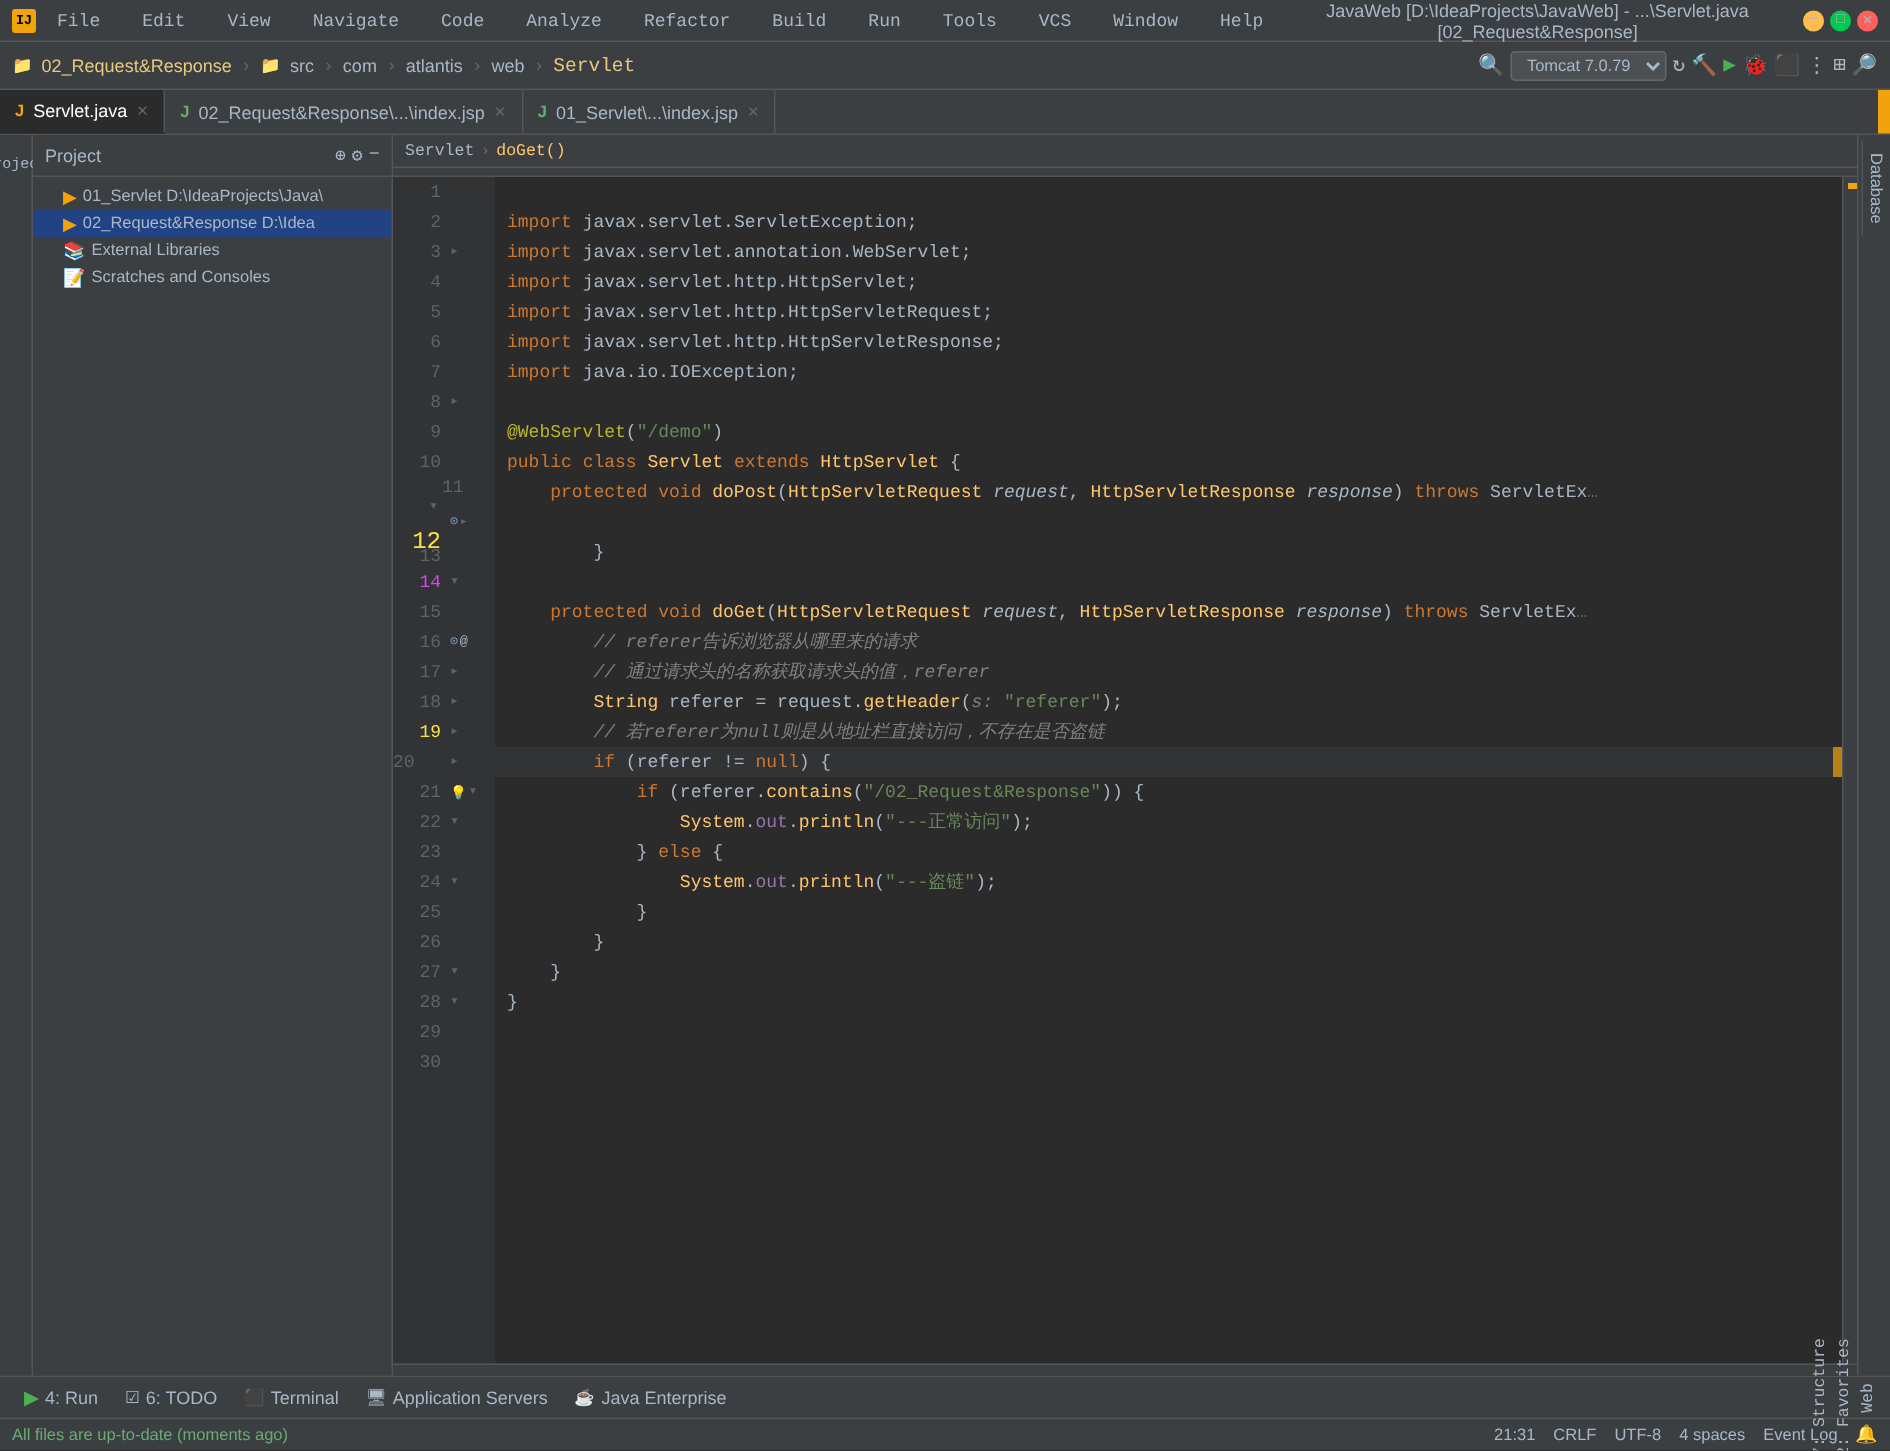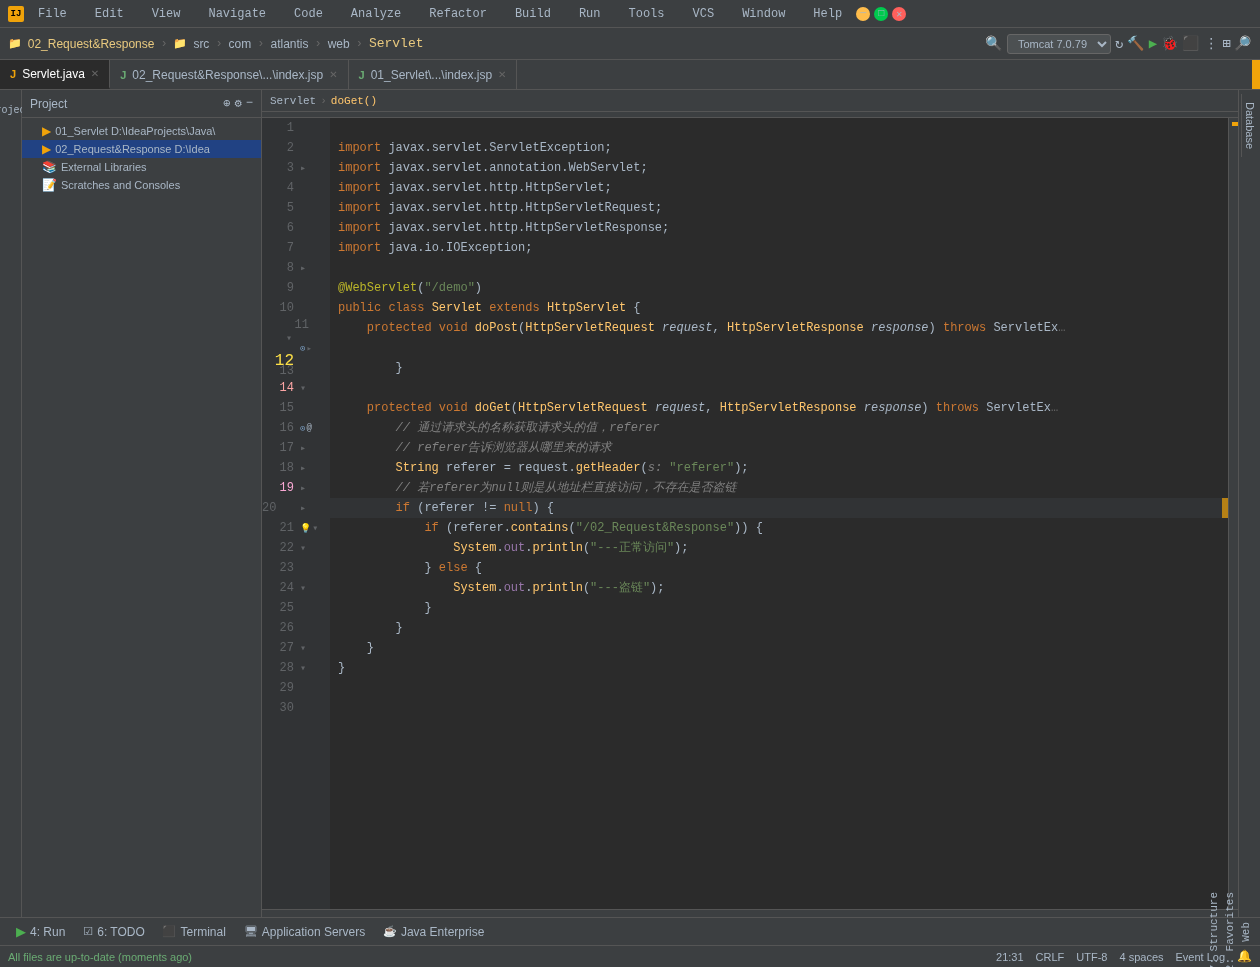--- a/index.html
+++ b/index.html
@@ -100,20 +100,21 @@
     <span class="title-bar-menu">Code</span>
     <span class="title-bar-menu">Analyze</span>
     <span class="title-bar-menu">Refactor</span>
     <span class="title-bar-menu">Build</span>
     <span class="title-bar-menu">Run</span>
     <span class="title-bar-menu">Tools</span>
     <span class="title-bar-menu">VCS</span>
     <span class="title-bar-menu">Window</span>
     <span class="title-bar-menu">Help</span>
   </div>
+  <div class="title-bar-title">JavaWeb [D:\IdeaProjects\JavaWeb] - ...\Servlet.java [02_Request&amp;Response]</div>
   <div class="title-bar-controls">
     <div class="title-bar-control tb-minimize">─</div>
     <div class="title-bar-control tb-maximize">□</div>
     <div class="title-bar-control tb-close">✕</div>
   </div>
 </div>
 
 <div class="toolbar">
   <span style="color:#4caf50;font-size:11px;">📁</span>
   <span class="breadcrumb-item" style="color:#e8c97f;">02_Request&amp;Response</span>
@@ -261,21 +262,21 @@
           <span style="width:20px;display:flex;align-items:center;gap:1px;">
             <span style="font-size:9px;color:#7a9ec2;">⊙</span>
             <span style="font-size:9px;color:#606366;">▸</span>
           </span>
         </div>
         <div style="height:20px;display:flex;align-items:flex-end;">
           <span style="width:38px;text-align:right;color:#606366;font-size:12px;padding-right:6px;">13</span>
           <span style="width:20px;"></span>
         </div>
         <div style="height:20px;display:flex;align-items:center;">
-          <span style="width:38px;text-align:right;color:#fca5a5;font-size:12px;padding-right:6px;">14</span>
+          <span style="width:38px;text-align:right;color:#d946ef;font-size:12px;padding-right:6px;">14</span>
           <span style="width:20px;font-size:10px;color:#606366;cursor:pointer;">▾</span>
         </div>
         <div style="height:20px;display:flex;align-items:center;">
           <span style="width:38px;text-align:right;color:#606366;font-size:12px;padding-right:6px;">15</span>
           <span style="width:20px;"></span>
         </div>
         <div style="height:20px;display:flex;align-items:center;">
           <span style="width:38px;text-align:right;color:#606366;font-size:12px;padding-right:6px;">16</span>
           <span style="width:20px;display:flex;align-items:center;gap:1px;">
             <span style="font-size:9px;color:#7a9ec2;">⊙</span>
@@ -284,21 +285,21 @@
         </div>
         <div style="height:20px;display:flex;align-items:center;">
           <span style="width:38px;text-align:right;color:#606366;font-size:12px;padding-right:6px;">17</span>
           <span style="width:20px;font-size:10px;color:#606366;cursor:pointer;">▸</span>
         </div>
         <div style="height:20px;display:flex;align-items:center;">
           <span style="width:38px;text-align:right;color:#606366;font-size:12px;padding-right:6px;">18</span>
           <span style="width:20px;font-size:10px;color:#606366;cursor:pointer;">▸</span>
         </div>
         <div style="height:20px;display:flex;align-items:center;">
-          <span style="width:38px;text-align:right;color:#f9a8d4;font-size:12px;padding-right:6px;">19</span>
+          <span style="width:38px;text-align:right;color:#fde047;font-size:12px;padding-right:6px;">19</span>
           <span style="width:20px;font-size:10px;color:#606366;cursor:pointer;">▸</span>
         </div>
         <div style="height:20px;display:flex;align-items:center;">
           <span style="width:38px;text-align:left;color:#606366;font-size:12px;padding-right:6px;">20</span>
           <span style="width:20px;font-size:10px;color:#606366;cursor:pointer;">▸</span>
         </div>
         <div style="height:20px;display:flex;align-items:center;background:#313335;">
           <span style="width:38px;text-align:right;color:#606366;font-size:12px;padding-right:6px;">21</span>
           <span style="width:20px;display:flex;align-items:center;gap:1px;">
             <span style="font-size:9px;color:#f0a30a;">💡</span>
@@ -392,25 +393,25 @@
           <span class="plain">        }</span>
         </div>
 
         <div class="code-line">&nbsp;</div>
 
         <div class="code-line">
           <span class="plain">    </span><span class="kw">protected</span><span class="plain"> </span><span class="kw">void</span><span class="plain"> </span><span class="mth">doGet</span><span class="plain">(</span><span class="cls">HttpServletRequest</span><span class="plain"> </span><span style="color:#a9b7c6;font-style:italic;">request</span><span class="plain">, </span><span class="cls">HttpServletResponse</span><span class="plain"> </span><span style="color:#a9b7c6;font-style:italic;">response</span><span class="plain">) </span><span class="throws-kw">throws</span><span class="plain"> </span><span style="color:#a9b7c6;">ServletEx</span><span style="color:#666;">…</span>
         </div>
 
         <div class="code-line">
+          <span class="plain">        </span><span class="cmt">// referer告诉浏览器从哪里来的请求</span>
+        </div>
+
+        <div class="code-line">
           <span class="plain">        </span><span class="cmt">// 通过请求头的名称获取请求头的值，referer</span>
-        </div>
-
-        <div class="code-line">
-          <span class="plain">        </span><span class="cmt">// referer告诉浏览器从哪里来的请求</span>
         </div>
 
         <div class="code-line">
           <span class="plain">        </span><span class="cls">String</span><span class="plain"> </span><span style="color:#a9b7c6;">referer</span><span class="plain"> = </span><span style="color:#a9b7c6;">request</span><span class="plain">.</span><span class="mth">getHeader</span><span class="plain">(</span><span style="color:#808080;font-style:italic;">s:</span><span class="plain"> </span><span class="str">"referer"</span><span class="plain">);</span>
         </div>
 
         <div class="code-line">
           <span class="plain">        </span><span class="cmt">// 若referer为null则是从地址栏直接访问，不存在是否盗链</span>
         </div>
 

